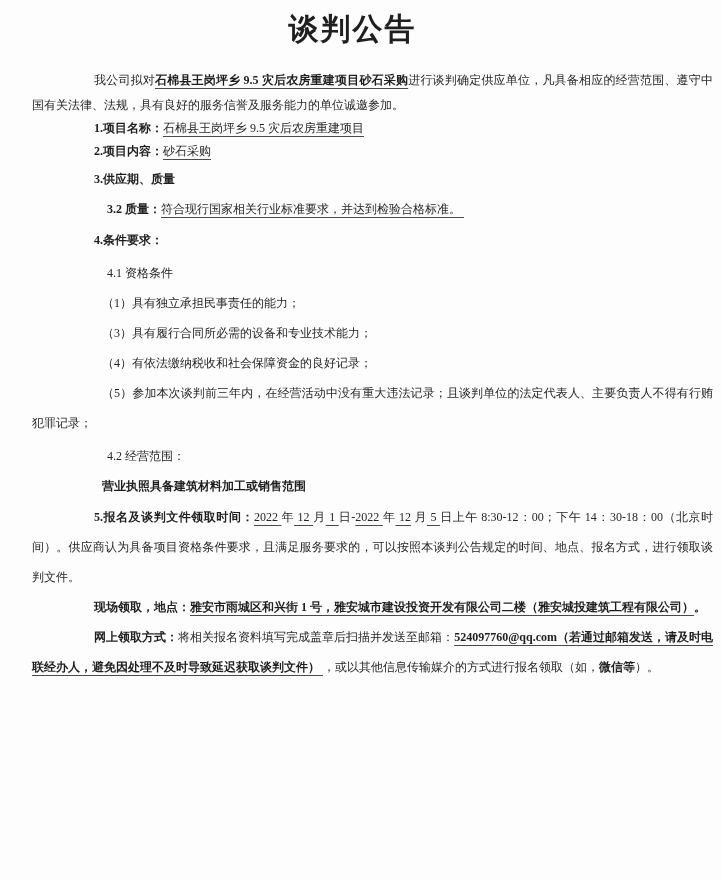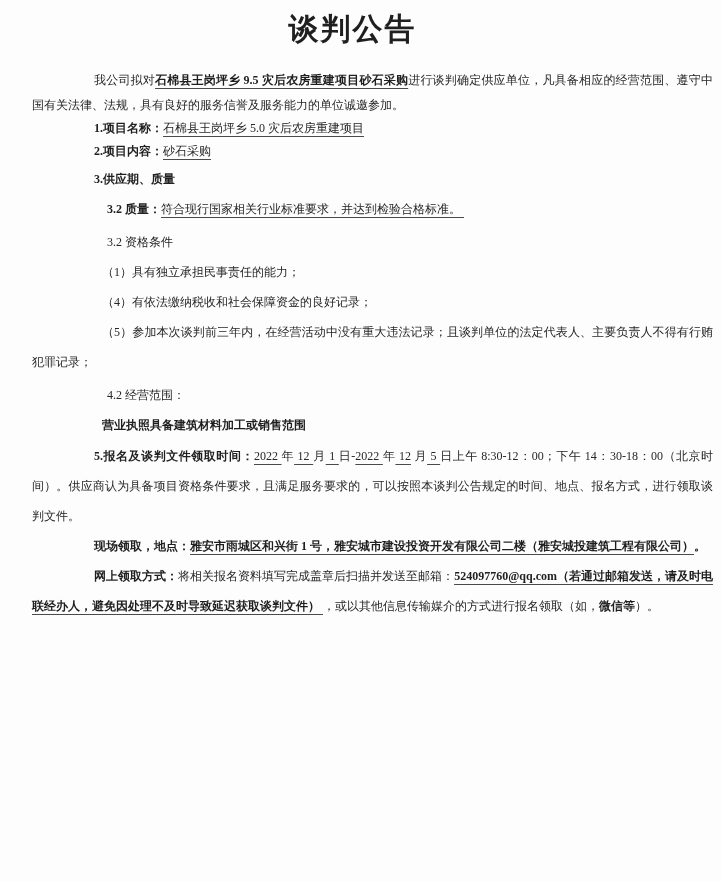--- a/index.html
+++ b/index.html
@@ -60,26 +60,28 @@
     text-decoration-color: #4a4a4a;
   }
 </style>
 </head>
 <body>
 
 <main class="page">
   <div>
       <div class="para title"><span class="b">谈判公告</span></div>
       <div class="para p-intro"><span>我公司拟对</span><span class="b u">石棉县王岗坪乡 9.5 灾后农房重建项目砂石采购</span><span>进行谈判确定供应单位，凡具备相应的经营范围、遵守中国有关法律、法规，具有良好的服务信誉及服务能力的单位诚邀参加。</span></div>
-      <div class="para li-num lh23"><span class="b">1.项目名称：</span><span class="u">石棉县王岗坪乡 5.0 灾后农房重建项目</span></div>
+      <div class="para li-num lh23"><span class="b">1.项目名称：</span><span class="u">石棉县王岗坪乡 9.5 灾后农房重建项目</span></div>
       <div class="para li-num lh23"><span class="b">2.项目内容：</span><span class="u">砂石采购</span></div>
       <div class="para li-num lh24 mt4"><span class="b">3.供应期、质量</span></div>
       <div class="para li-sub lh26 mt5"><span class="b">3.2 质量：</span><span class="u">符合现行国家相关行业标准要求，并达到检验合格标准。&nbsp;</span></div>
-      <div class="para li-sub lh30 mt5"><span>3.2 资格条件</span></div>
+      <div class="para li-num lh26 mt5"><span class="b">4.条件要求：</span></div>
+      <div class="para li-sub lh30 mt5"><span>4.1 资格条件</span></div>
       <div class="para li-paren lh30"><span>（1）具有独立承担民事责任的能力；</span></div>
+      <div class="para li-paren lh30"><span>（3）具有履行合同所必需的设备和专业技术能力；</span></div>
       <div class="para li-paren lh30"><span>（4）有依法缴纳税收和社会保障资金的良好记录；</span></div>
       <div class="para li-paren lh30"><span>（5）参加本次谈判前三年内，在经营活动中没有重大违法记录；且谈判单位的法定代表人、主要负责人不得有行贿犯罪记录；</span></div>
       <div class="para li-sub lh30 mt3"><span>4.2 经营范围：</span></div>
       <div class="para li-scope lh30"><span class="b">营业执照具备建筑材料加工或销售范围</span></div>
       <div class="para p-hang lh30 mt1"><span class="b">5.报名及谈判文件领取时间：</span><span class="u">2022 </span><span>年</span><span class="u"> 12 </span><span>月</span><span class="u"> 1 </span><span>日-</span><span class="u">2022 </span><span>年</span><span class="u"> 12</span><span> 月</span><span class="u"> 5 </span><span>日上午 8:30-12：00；下午 14：30-18：00（北京时间）。供应商认为具备项目资格条件要求，且满足服务要求的，可以按照本谈判公告规定的时间、地点、报名方式，进行领取谈判文件。</span></div>
       <div class="para p-hang lh30"><span class="b">现场领取，地点：</span><span class="b u">雅安市雨城区和兴街 1 号，雅安城市建设投资开发有限公司二楼（雅安城投建筑工程有限公司）</span><span class="b">。</span></div>
       <div class="para p-hang lh30"><span class="b">网上领取方式：</span><span>将相关报名资料填写完成盖章后扫描并发送至邮箱：</span><span class="b u">524097760@qq.com</span><span class="b u">（若通过邮箱发送，请及时电联经办人，避免因处理不及时导致延迟获取谈判文件）&nbsp;</span><span>，或以其他信息传输媒介的方式进行报名领取（如，</span><span class="b">微信等</span><span>）。</span></div>
     </div>
 </main>
 

